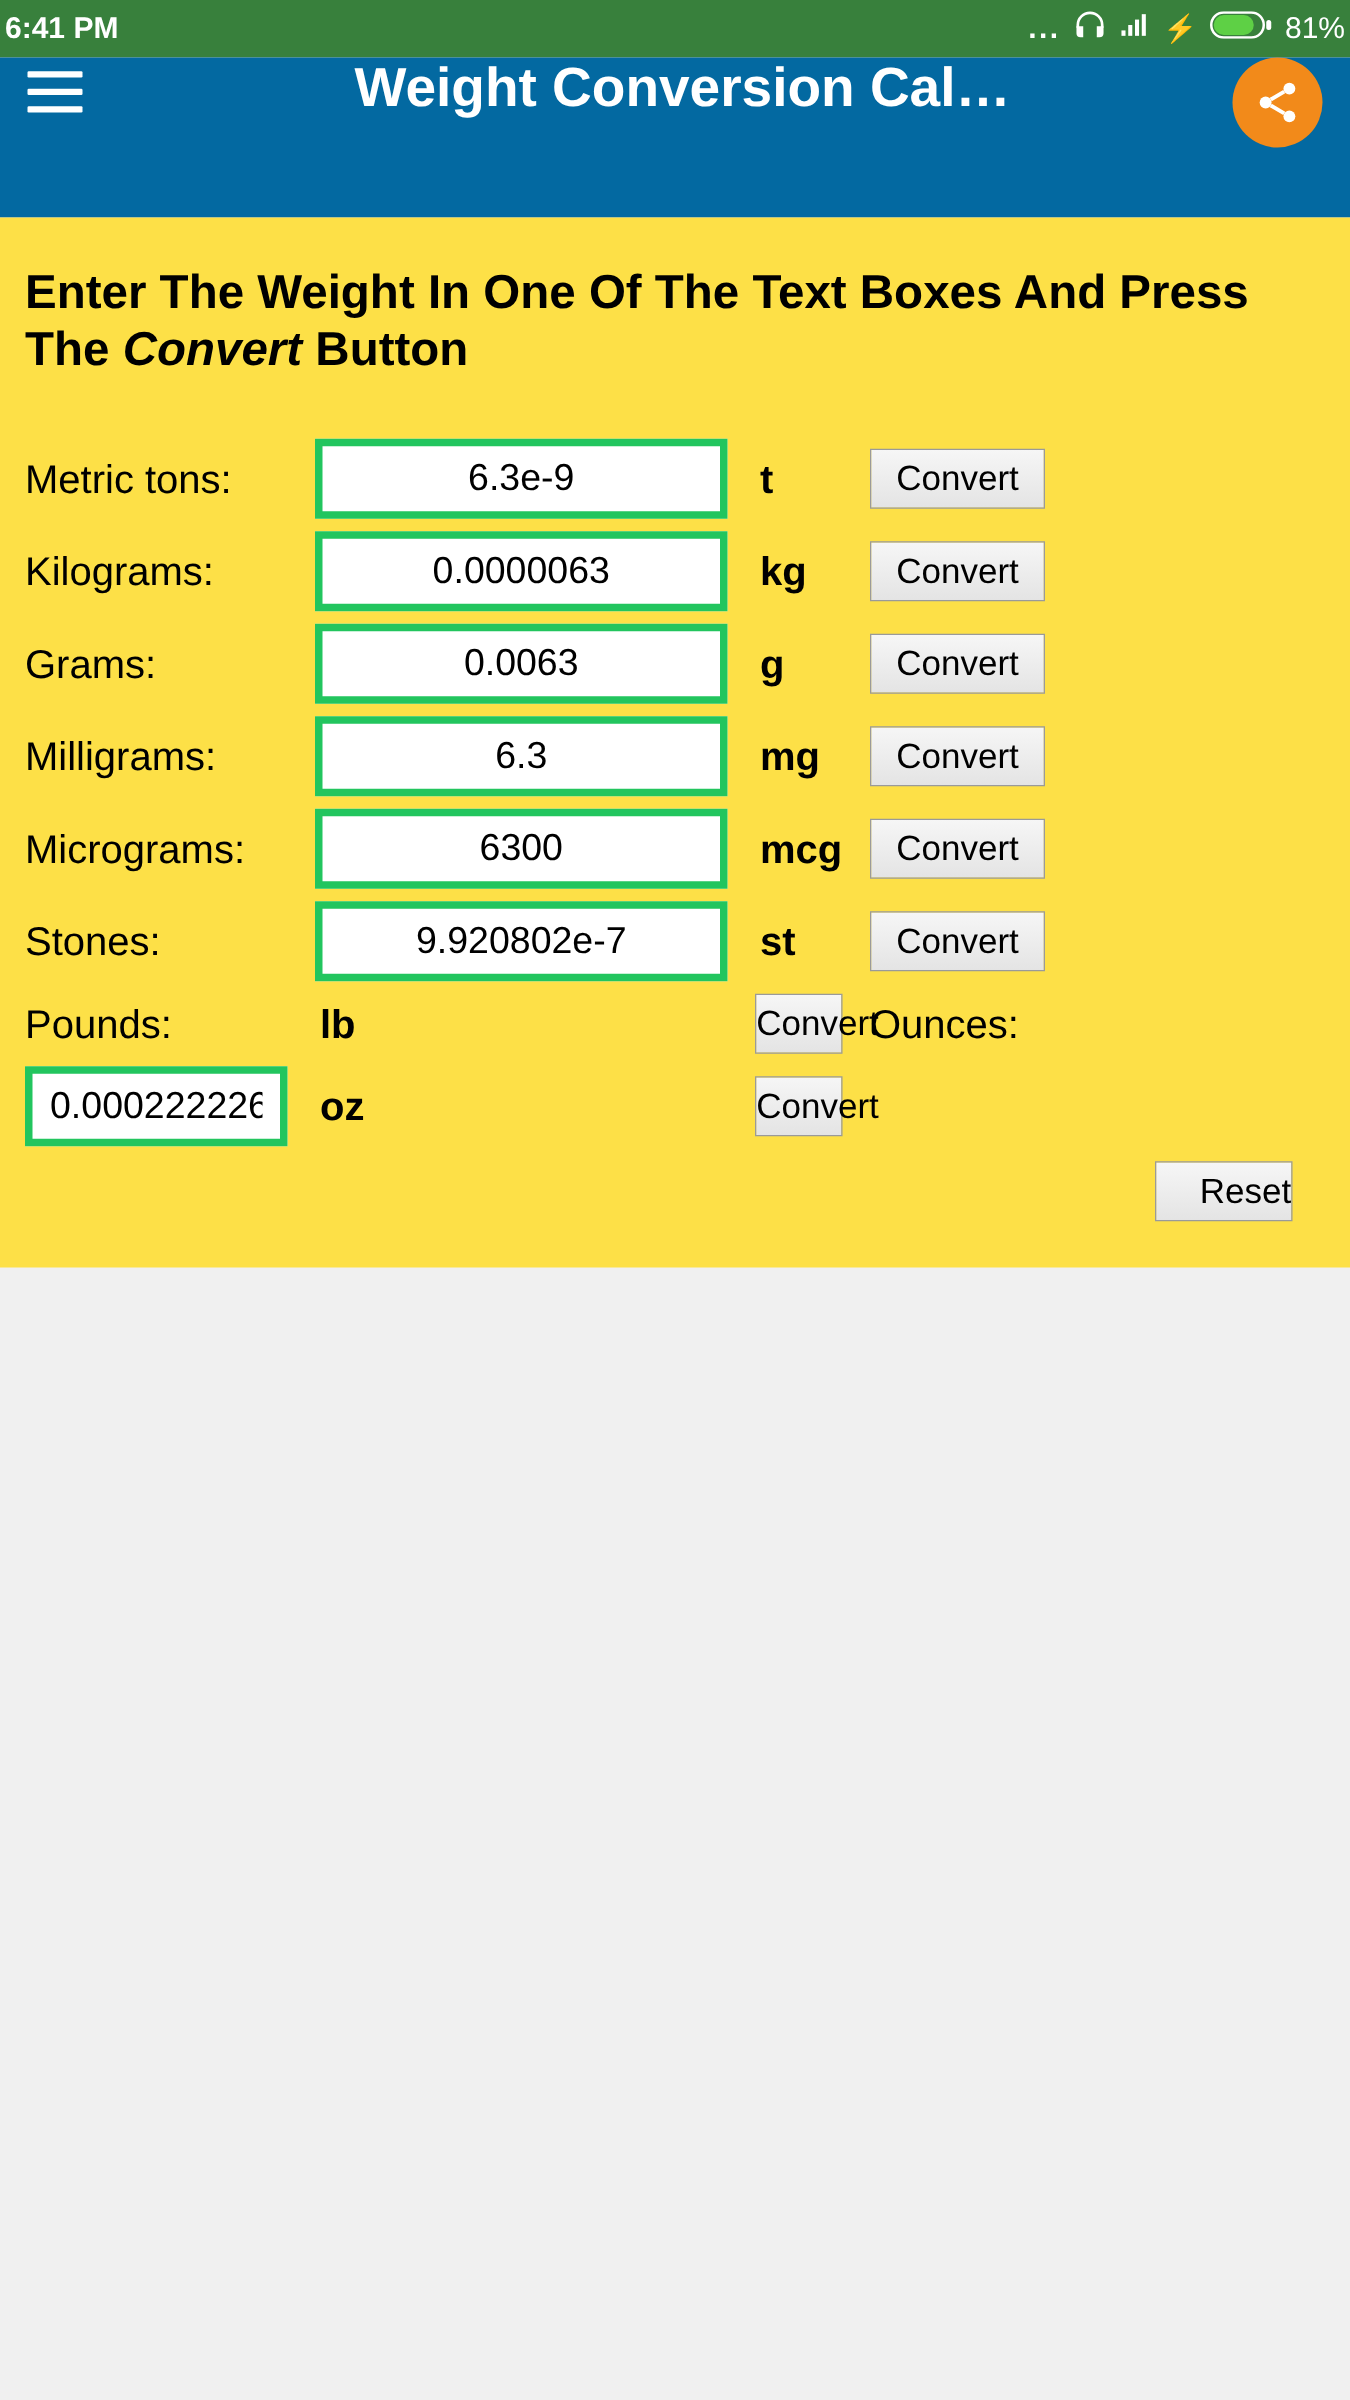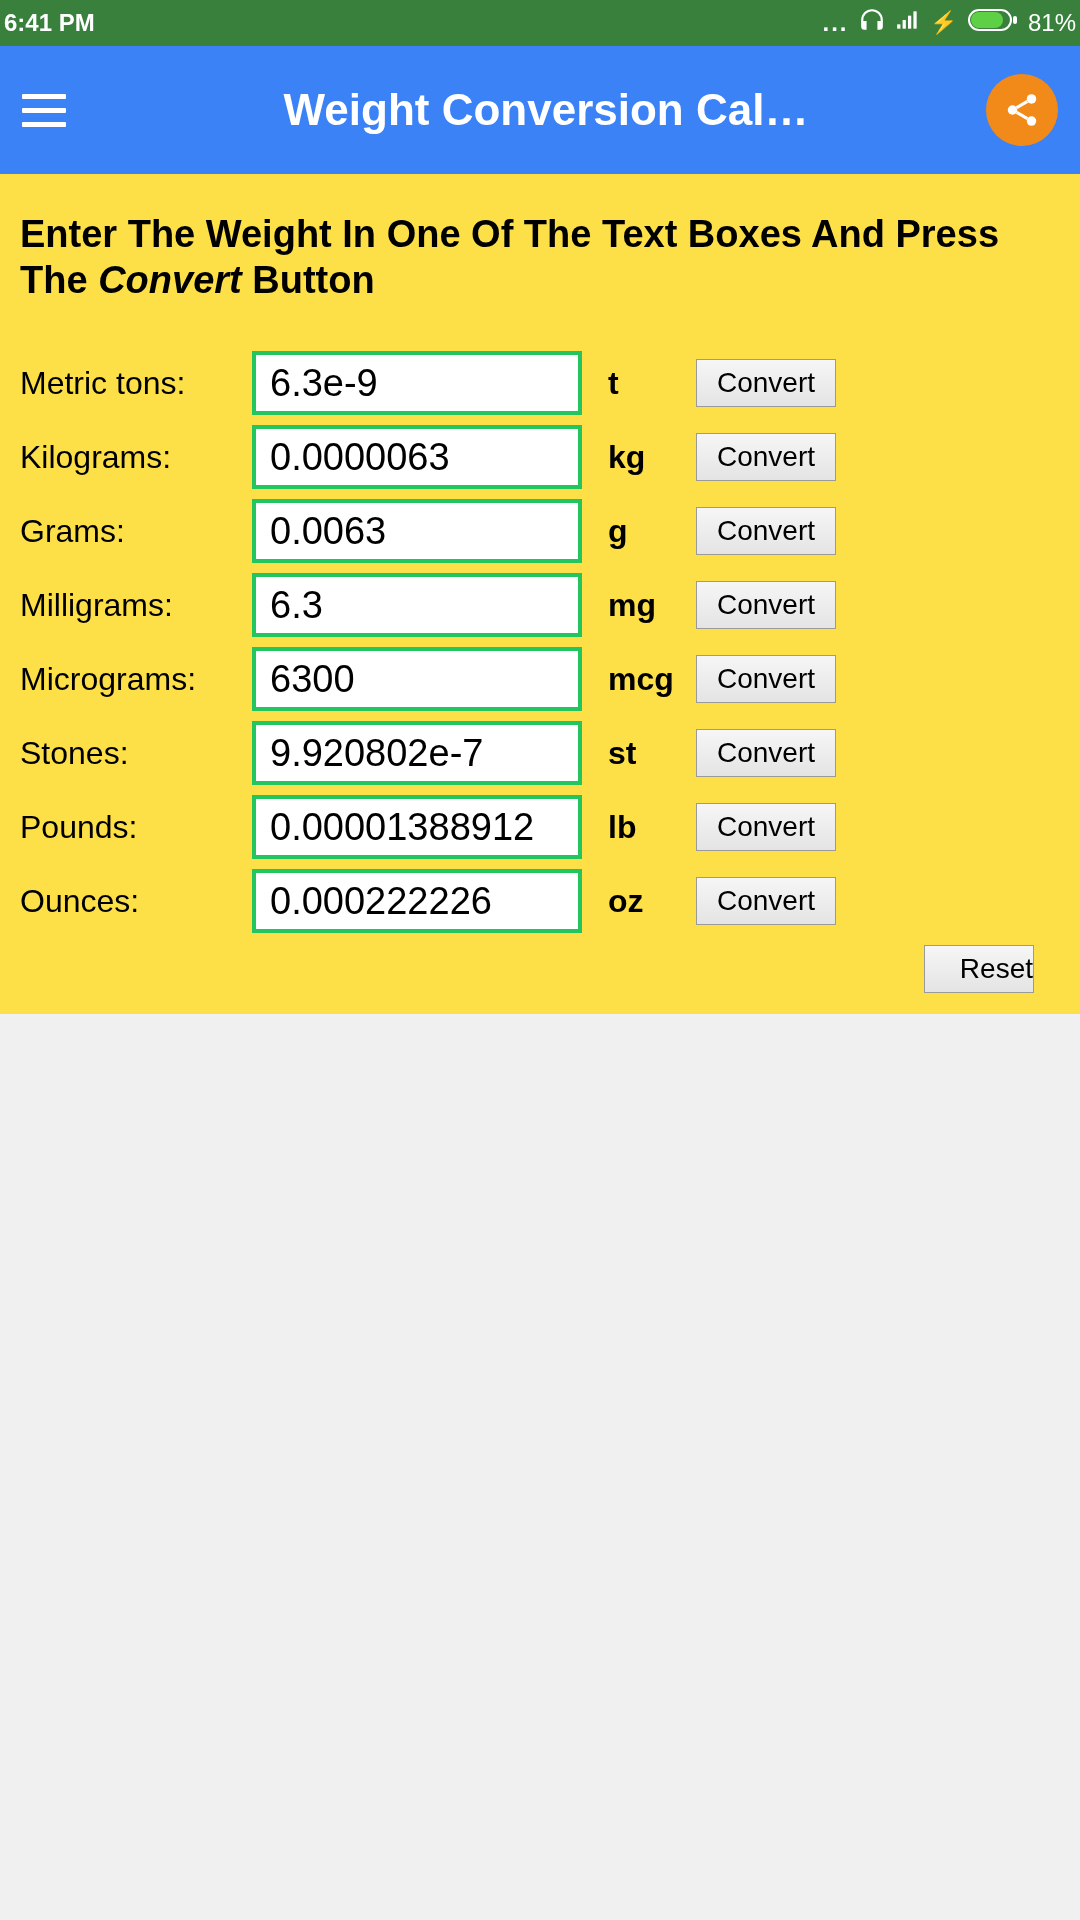--- a/index.html
+++ b/index.html
@@ -49,23 +49,23 @@
     .flash-icon {
       font-size: 22px;
     }
     .battery-icon svg {
       width: 50px;
       height: 22px;
     }
     
     .app-bar {
       height: 128px;
-      background: #3b82f6;
-      display: flex;
-      align-items: center;
+      background: #0369a1;
+      display: flex;
+      align-items: flex-start;
       padding: 0 22px;
       color: #fff;
     }
     .hamburger {
       width: 54px;
       height: 54px;
       display: flex;
       flex-direction: column;
       justify-content: center;
       gap: 9px;
@@ -124,25 +124,26 @@
       gap: 10px 22px;
       align-items: center;
     }
     .row-label {
       font-size: 32px;
       font-weight: 400;
       white-space: nowrap;
     }
     .row-input {
       height: 64px;
-      border: 4px solid #22c55e;
-      font-size: 38px;
+      border: 6px solid #22c55e;
+      font-size: 30px;
       padding: 0 14px;
       font-family: inherit;
       background: #fff;
+      text-align: center;
     }
     .row-unit {
       font-size: 32px;
       font-weight: 700;
       padding-left: 4px;
     }
     .convert-btn, .reset-btn {
       height: 48px;
       font-size: 28px;
       font-weight: 400;
@@ -243,21 +244,20 @@
     <input class="row-input" value="6300" style="">
     <div class="row-unit">mcg</div>
     <button class="convert-btn">Convert</button>
 
     <div class="row-label">Stones:</div>
     <input class="row-input" value="9.920802e-7" style="">
     <div class="row-unit">st</div>
     <button class="convert-btn">Convert</button>
 
     <div class="row-label">Pounds:</div>
-    <input class="row-input" value="0.00001388912" style="">
     <div class="row-unit">lb</div>
     <button class="convert-btn">Convert</button>
 
     <div class="row-label">Ounces:</div>
     <input class="row-input" value="0.000222226" style="">
     <div class="row-unit">oz</div>
     <button class="convert-btn">Convert</button>
   </div>
 
   <div class="reset-row">

